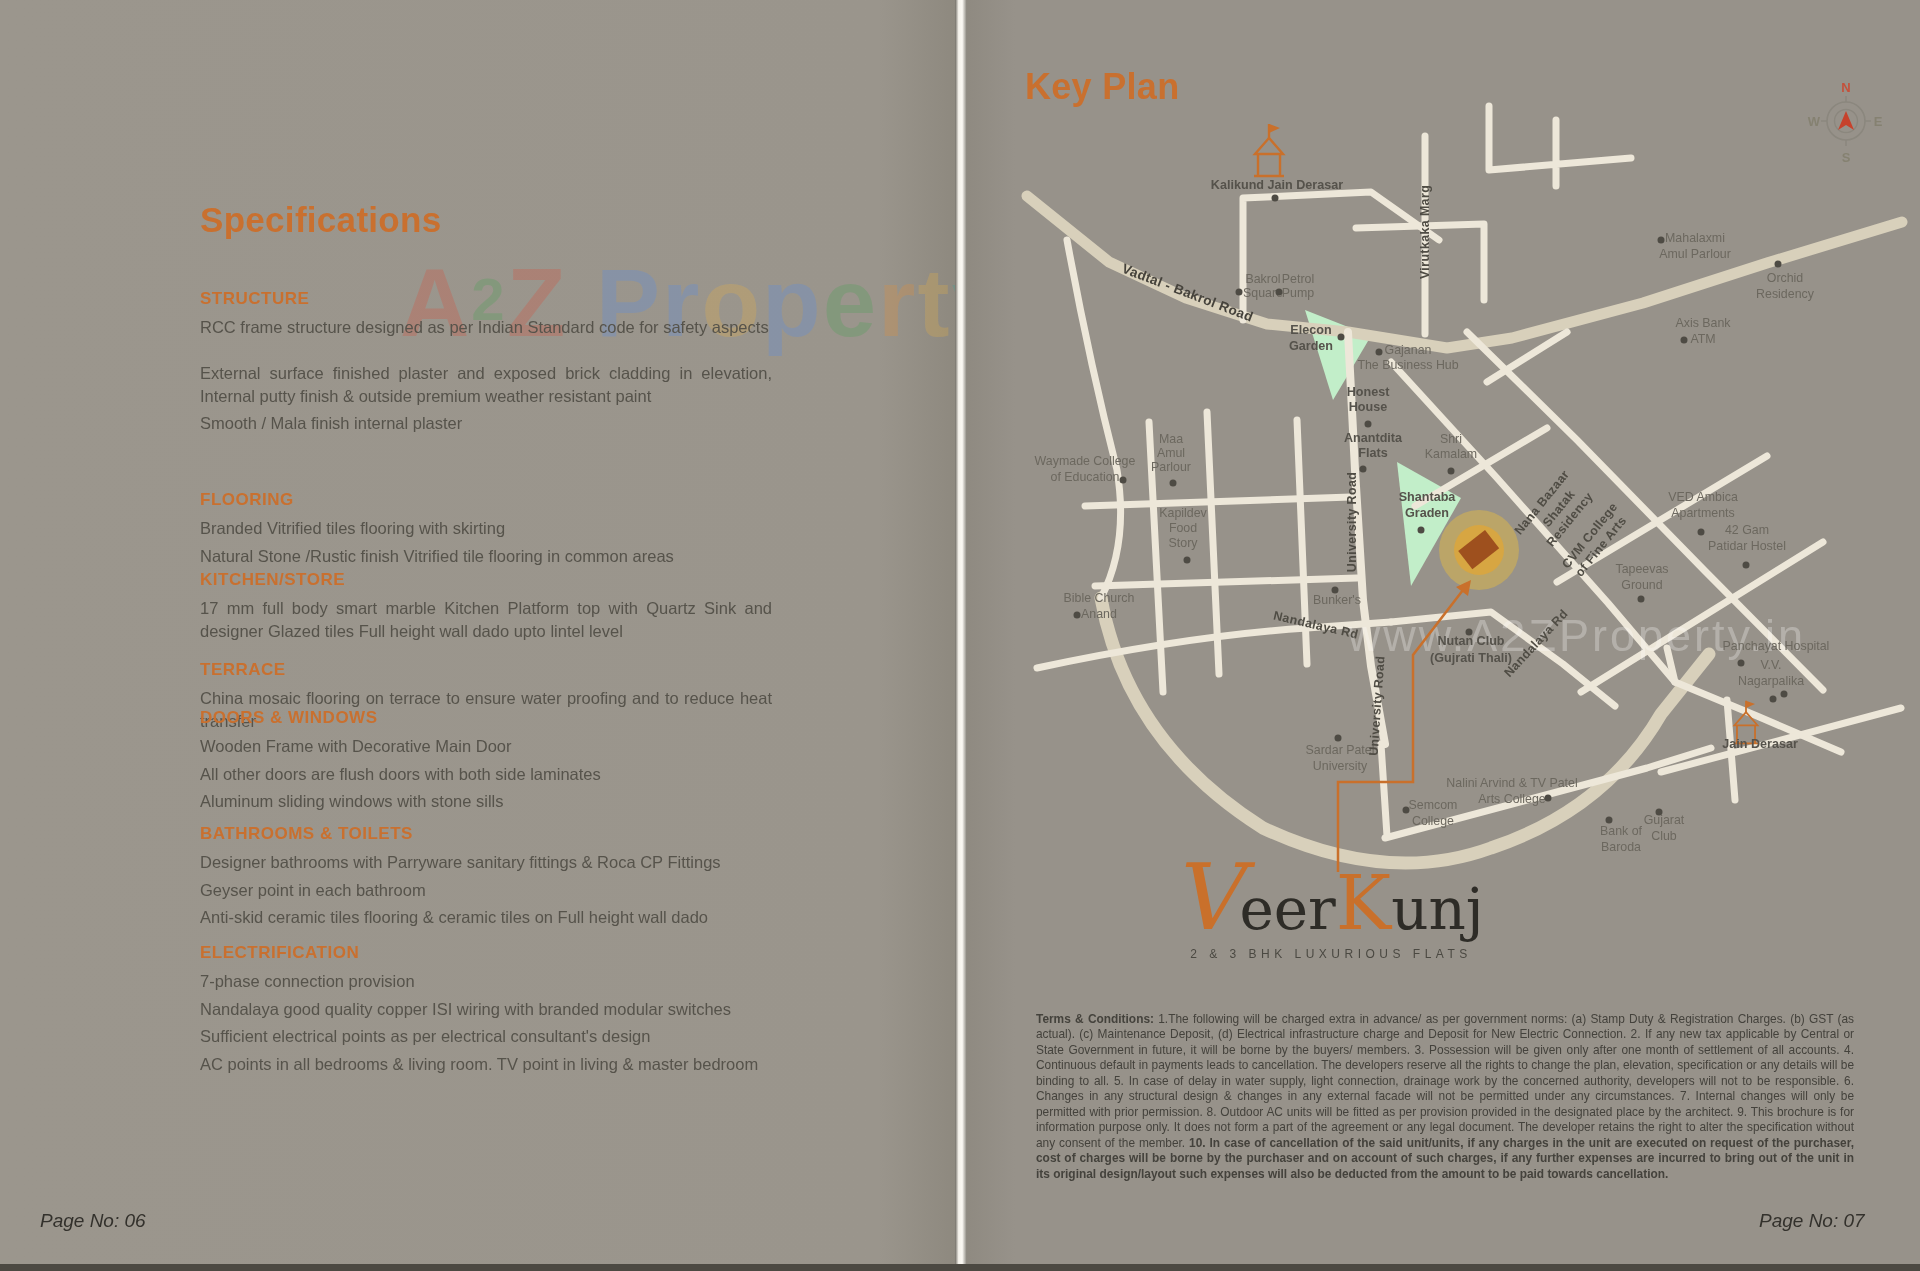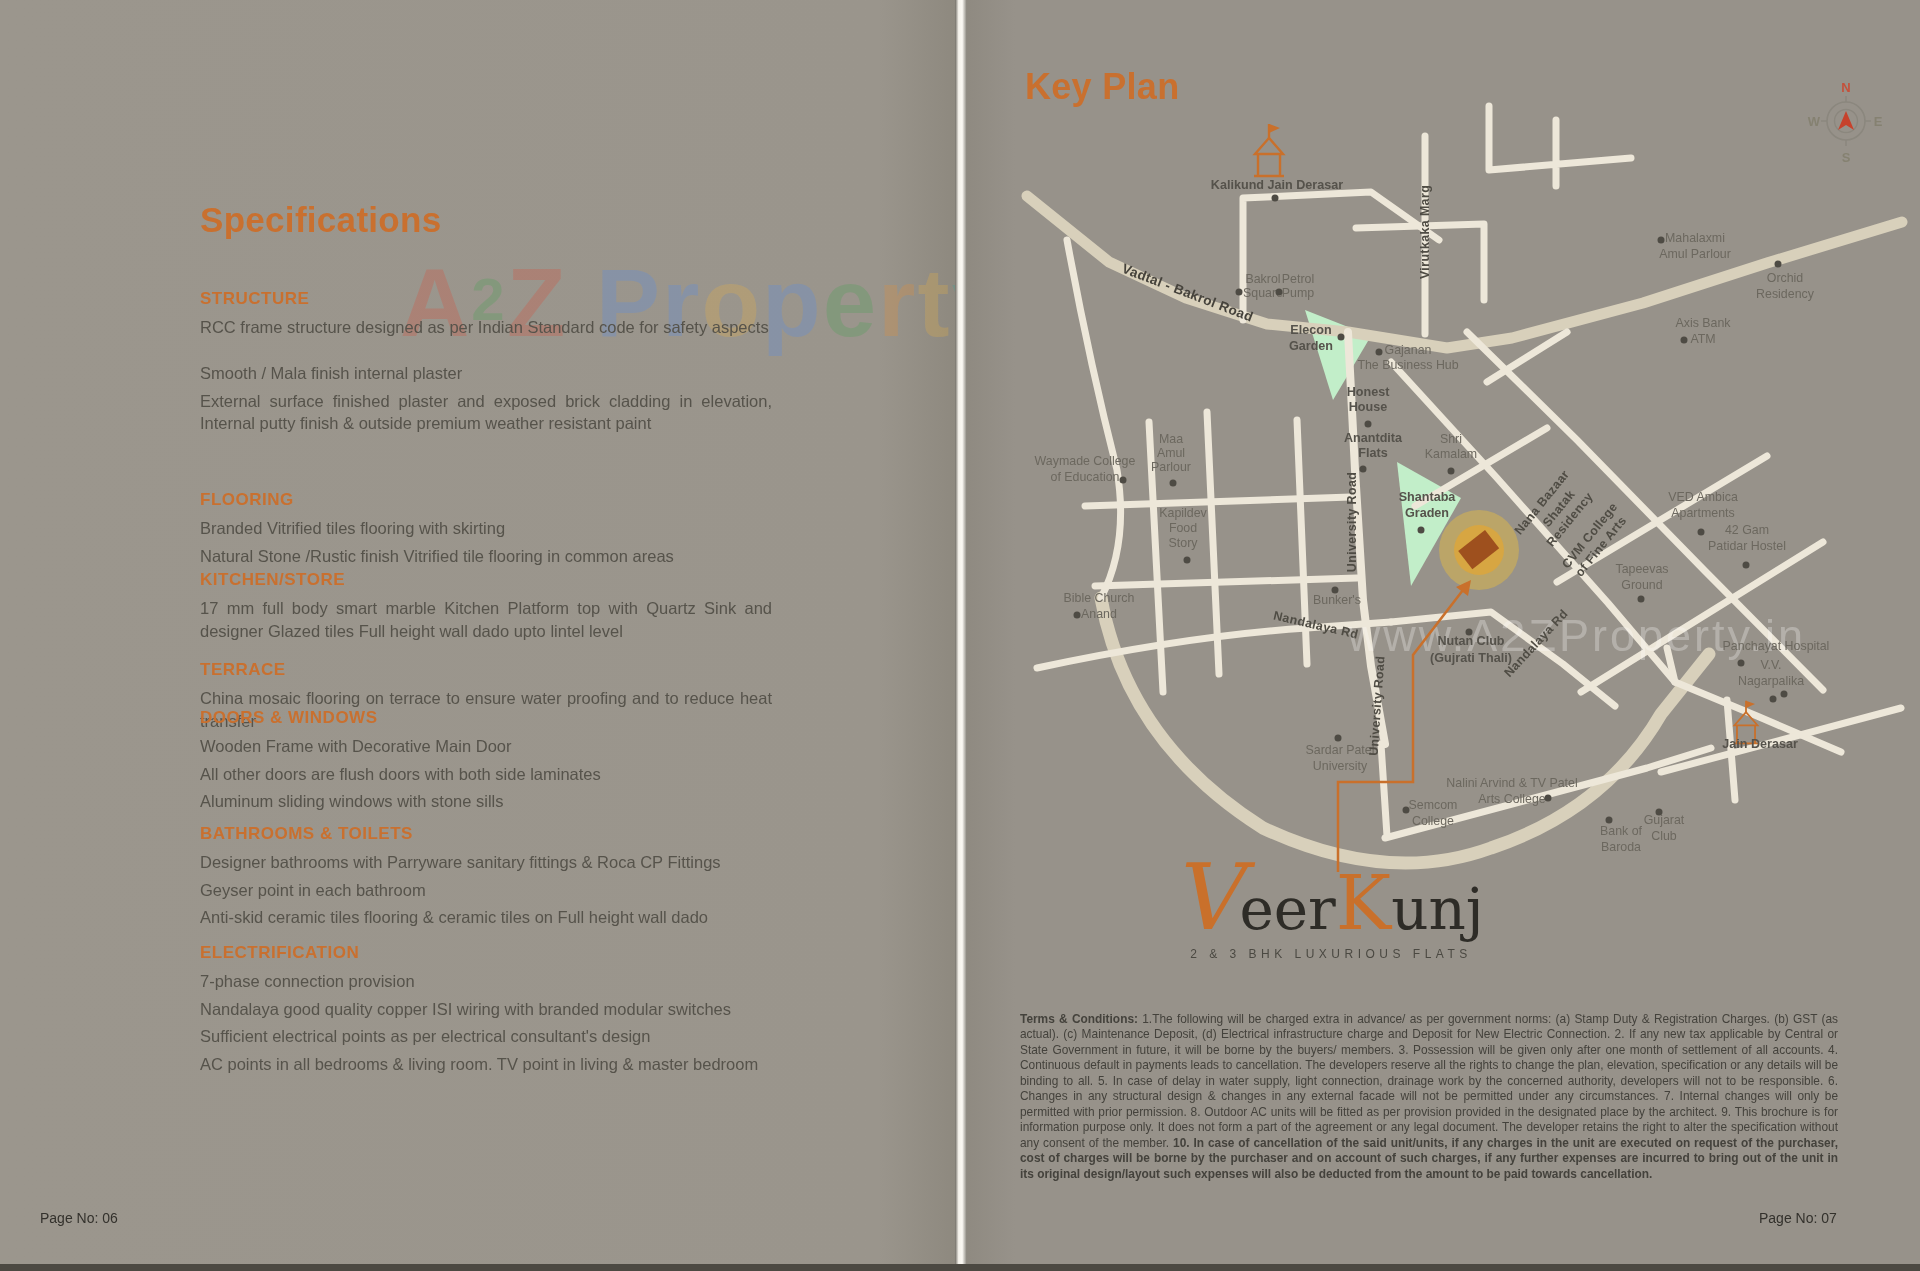--- a/index.html
+++ b/index.html
@@ -11,21 +11,21 @@
   .gutter{position:absolute;left:955px;top:0;width:12px;height:1271px;
           background:linear-gradient(90deg,#6E6A62 0%,#F5F2EB 30%,#FBF9F4 60%,#837F76 100%);}
   .bottom-edge{position:absolute;left:0;bottom:0;width:1920px;height:7px;background:#4C4942;}
 
   
   .spec-title{position:absolute;left:200px;top:200px;margin:0;font-size:35px;font-weight:bold;
               color:#C9702F;letter-spacing:.3px;}
   .spec-section{position:absolute;left:200px;width:572px;}
   .spec-head{font-size:17px;font-weight:bold;color:#C9702F;letter-spacing:.5px;margin:0 0 7px 0;}
   .spec-line{font-size:16.5px;color:#56534B;line-height:22.5px;margin:0 0 5px 0;text-align:justify;}
-  .page-no{position:absolute;font-size:14px;color:#33312C;}
+  .page-no{position:absolute;font-size:19px;color:#33312C;font-style:italic;}
   .page-no-left{left:40px;top:1210px;}
   .page-no-right{left:792px;top:1210px;}
 
   
   .wm-left{position:absolute;left:400px;top:248px;font-size:96px;font-weight:bold;
            letter-spacing:2px;opacity:.24;white-space:nowrap;pointer-events:none;}
   .wm-left .sm{font-size:60px;vertical-align:16px;}
 
   
   .key-title{position:absolute;left:58px;top:66px;margin:0;font-size:36px;font-weight:bold;
@@ -39,40 +39,40 @@
   .compass-txt{font-size:13px;font-weight:bold;fill:#84806F;text-anchor:middle;}
   .compass-n{fill:#C94A33;}
 
   .logo{position:absolute;left:214px;top:852px;width:300px;text-align:center;}
   .logo-text{font-family:"DejaVu Serif",serif;color:#2E2C27;line-height:1;}
   .lv{font-size:92px;font-style:italic;color:#C9702B;margin-right:-8px;}
   .le{font-size:58px;}
   .lk{font-size:74px;color:#C9702B;}
   .logo-tag{font-size:12px;letter-spacing:4.5px;color:#4B4942;margin-top:3px;white-space:nowrap;}
 
-  .terms{position:absolute;left:53px;top:1012px;width:818px;font-size:11.9px;line-height:1.3;
+  .terms{position:absolute;left:69px;top:1012px;width:818px;font-size:11.9px;line-height:1.3;
          color:#44423C;text-align:justify;}
   .tnc-b{font-weight:bold;}
 </style>
 </head>
 <body>
 
 <div class="stage">
 
   <div class="page page-left">
     <div class="wm-left" id="wm-left"><span style="color: rgb(224, 69, 49);">A</span><span class="sm" style="color: rgb(62, 162, 74);">2</span><span style="color: rgb(224, 69, 49);">Z</span><span style="color: rgb(0, 0, 0);"> </span><span style="color: rgb(76, 139, 245);">P</span><span style="color: rgb(76, 139, 245);">r</span><span style="color: rgb(242, 182, 60);">o</span><span style="color: rgb(76, 139, 245);">p</span><span style="color: rgb(62, 162, 74);">e</span><span style="color: rgb(238, 143, 45);">r</span><span style="color: rgb(242, 182, 60);">t</span><span style="color: rgb(47, 168, 155);">y</span></div>
     <h1 class="spec-title">Specifications</h1>
     <div id="spec-sections">
         <div class="spec-section" style="top: 289px;">
           <div class="spec-head">STRUCTURE</div>
           <p class="spec-line">RCC frame structure designed as per Indian Standard code for safety aspects</p>
         </div>
         <div class="spec-section" style="top: 362px;">
+          <p class="spec-line">External surface finished plaster and exposed brick cladding in elevation, Internal putty finish &amp; outside premium weather resistant paint</p>
           <p class="spec-line">Smooth / Mala  finish internal plaster</p>
-          <p class="spec-line">External surface finished plaster and exposed brick cladding in elevation, Internal putty finish &amp; outside premium weather resistant paint</p>
         </div>
         <div class="spec-section" style="top: 490px;">
           <div class="spec-head">FLOORING</div>
           <p class="spec-line">Branded Vitrified tiles flooring with skirting</p>
           <p class="spec-line">Natural Stone /Rustic finish Vitrified tile flooring in common areas</p>
         </div>
         <div class="spec-section" style="top: 570px;">
           <div class="spec-head">KITCHEN/STORE</div>
           <p class="spec-line">17 mm full body smart marble Kitchen Platform top with Quartz Sink and designer Glazed  tiles  Full height wall dado upto lintel level</p>
         </div>

